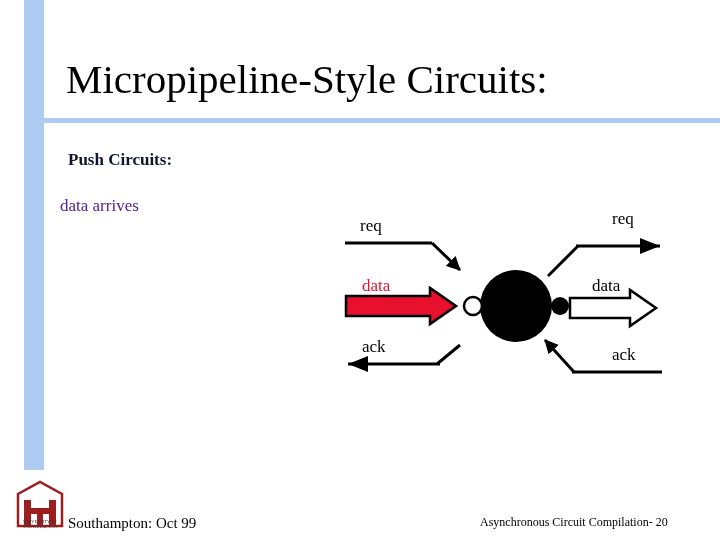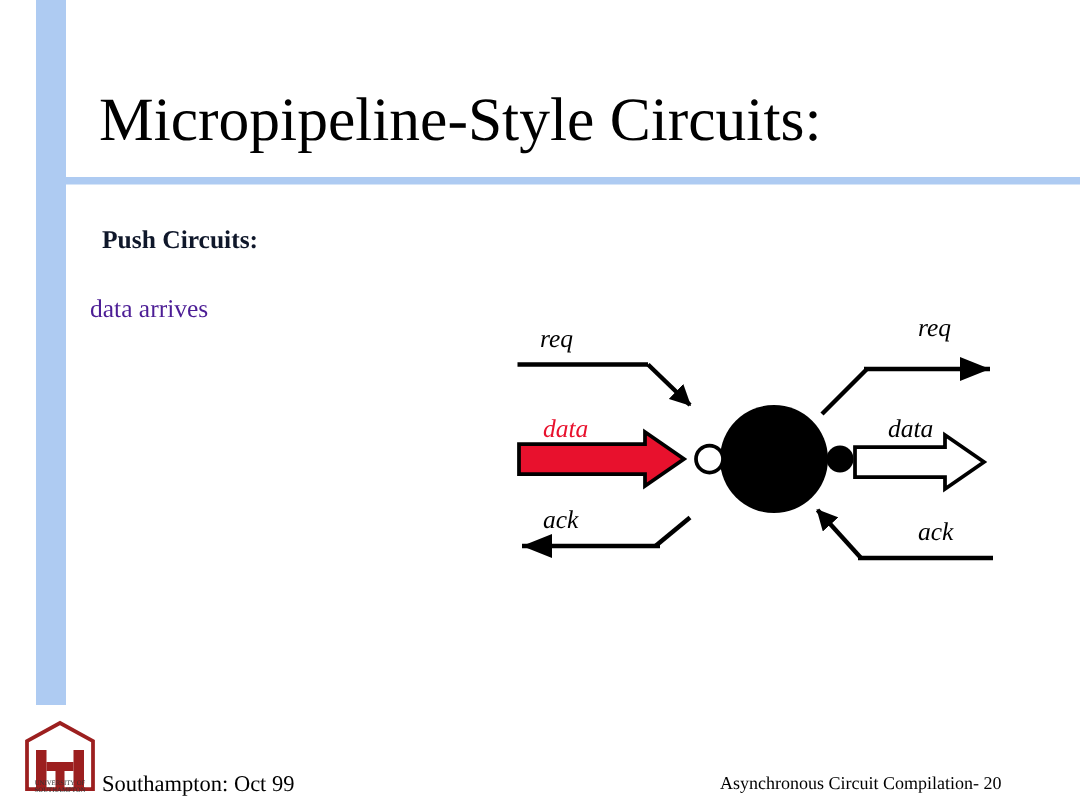--- a/index.html
+++ b/index.html
@@ -33,21 +33,21 @@
   .subhead{
     position:absolute;left:68px;top:150px;
     font-size:17px;font-weight:bold;color:#0f172a;
   }
   .data-arrives{
     position:absolute;left:60px;top:196px;
     font-size:17px;color:#4c1d95;
   }
   
   .diagram{position:absolute;left:0;top:0;width:720px;height:540px;pointer-events:none;}
-  .lbl{position:absolute;font-family:"Liberation Serif",serif;font-size:17px;color:#000;font-style:italic;}
+  .lbl{position:absolute;font-family:"Liberation Serif",serif;font-size:17px;color:#000;}
   .lbl-red{color:#e8112d;}
   .cct-label{
     position:absolute;left:494px;top:298px;font-size:15px;color:#000;
   }
   
   .footer-left{
     position:absolute;left:68px;top:515px;font-size:15px;color:#000;
   }
   .footer-right{
     position:absolute;left:480px;top:515px;font-size:12px;color:#000;

